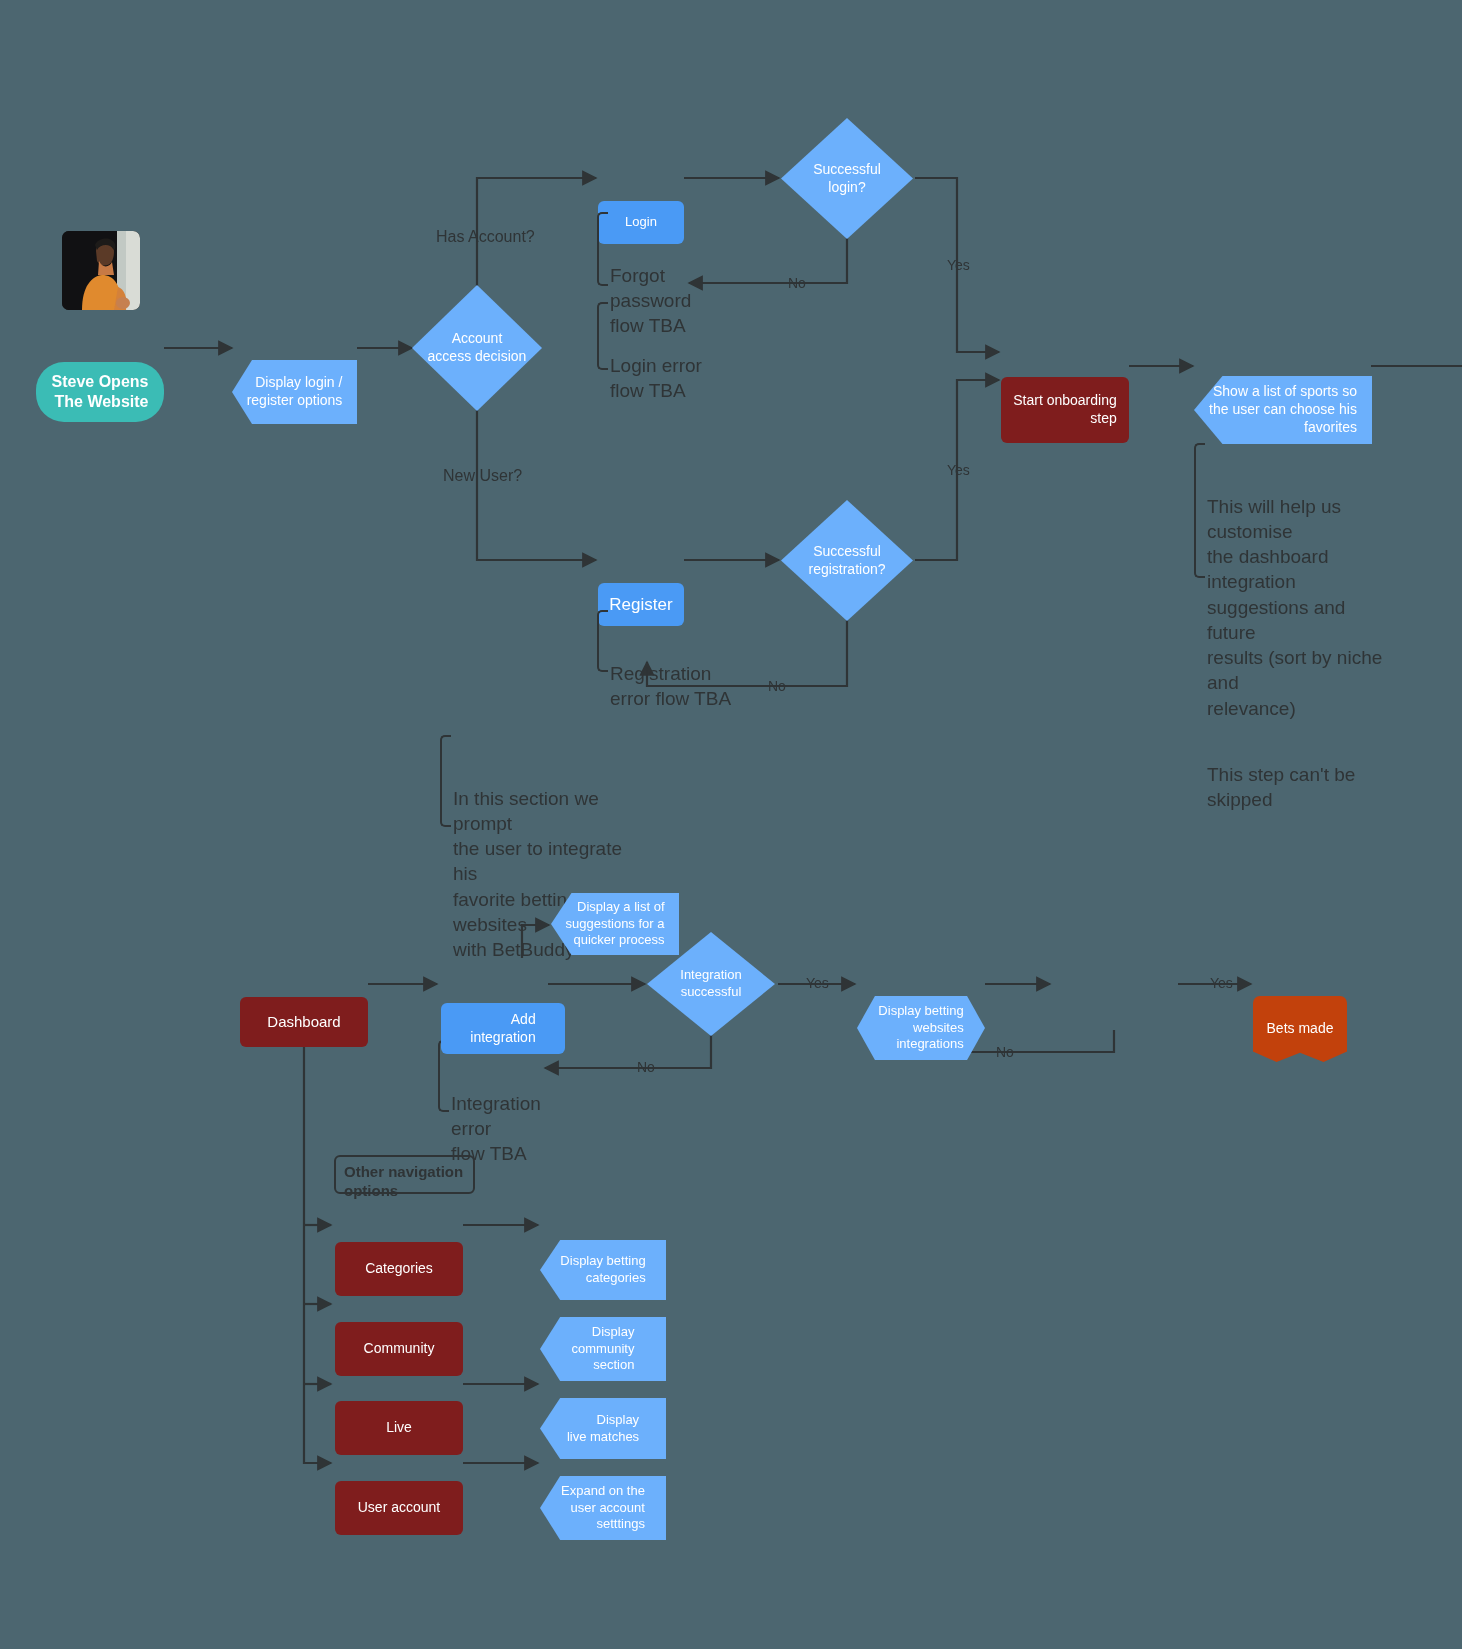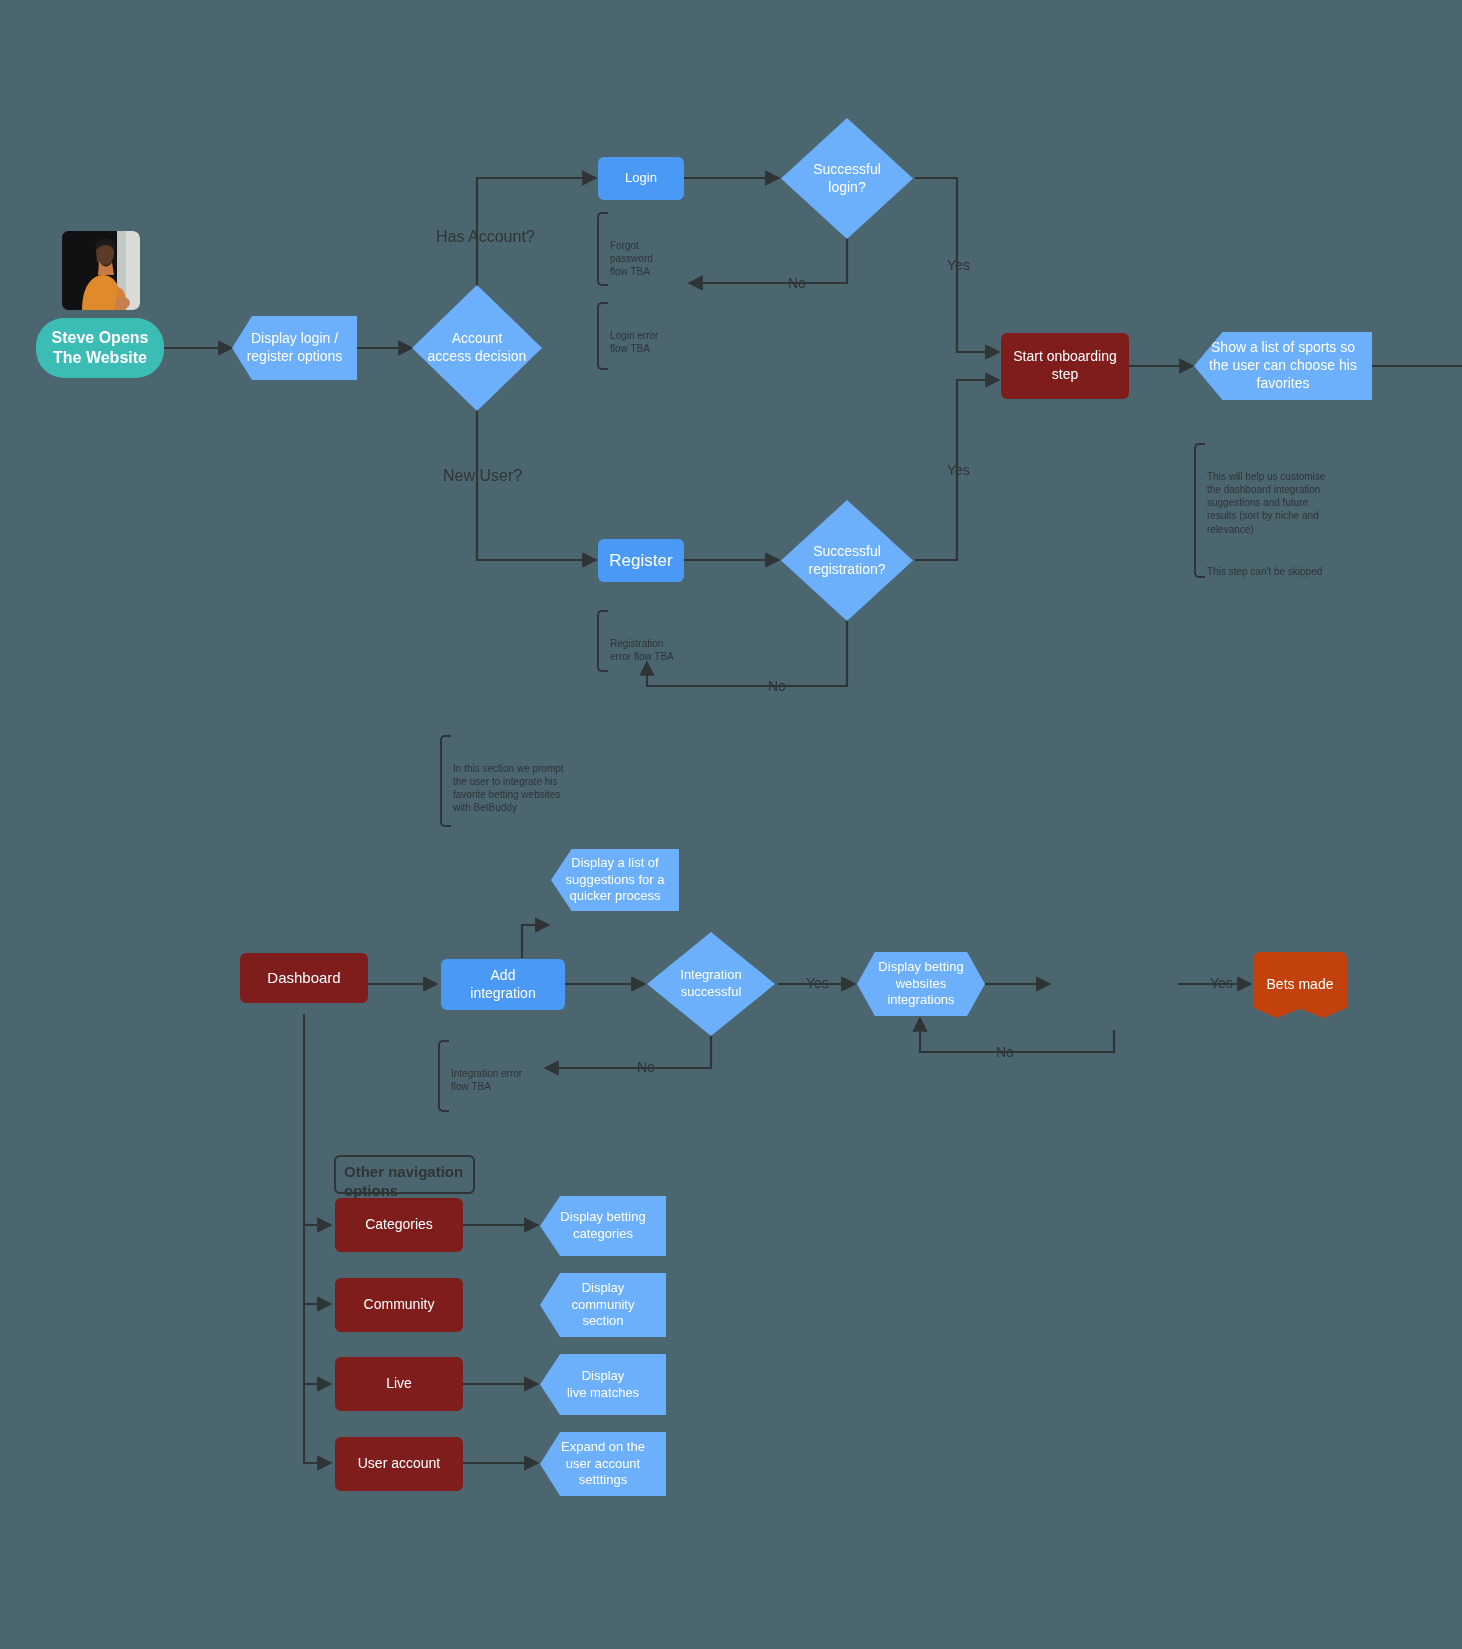--- a/index.html
+++ b/index.html
@@ -26,24 +26,25 @@
     width: 1462px;
     height: 1649px;
     pointer-events: none;
   }
   .node {
     position: absolute;
     box-sizing: border-box;
     display: flex;
     align-items: center;
     justify-content: center;
-    text-align: center;
+    text-align: right;
     color: #ffffff;
     line-height: 1.28;
     white-space: pre-line;
+    margin-top: 44px;
   }
   
   .terminator {          
     background: #3bbcb5;
     border-radius: 28px;
     font-weight: bold;
   }
   .process-teal {
     background: #7f1d1d;
     border-radius: 6px;
@@ -85,21 +86,21 @@
   }
   .doc-red {
     background: #c2410c;
     border-radius: 7px 7px 0 0;
     clip-path: polygon(0% 0%, 100% 0%, 100% 84%, 75% 100%, 50% 86%, 25% 100%, 0% 84%);
   }
   
   .note {
     position: absolute;
     color: #2f3436;
-    font-size: 10px;
+    font-size: 19px;
     line-height: 1.33;
     white-space: pre-line;
     box-sizing: border-box;
     padding-left: 13px;
   }
   .note-bracket {
     position: absolute;
     left: 0; top: 0;
     height: 100%;
     width: 11px;

